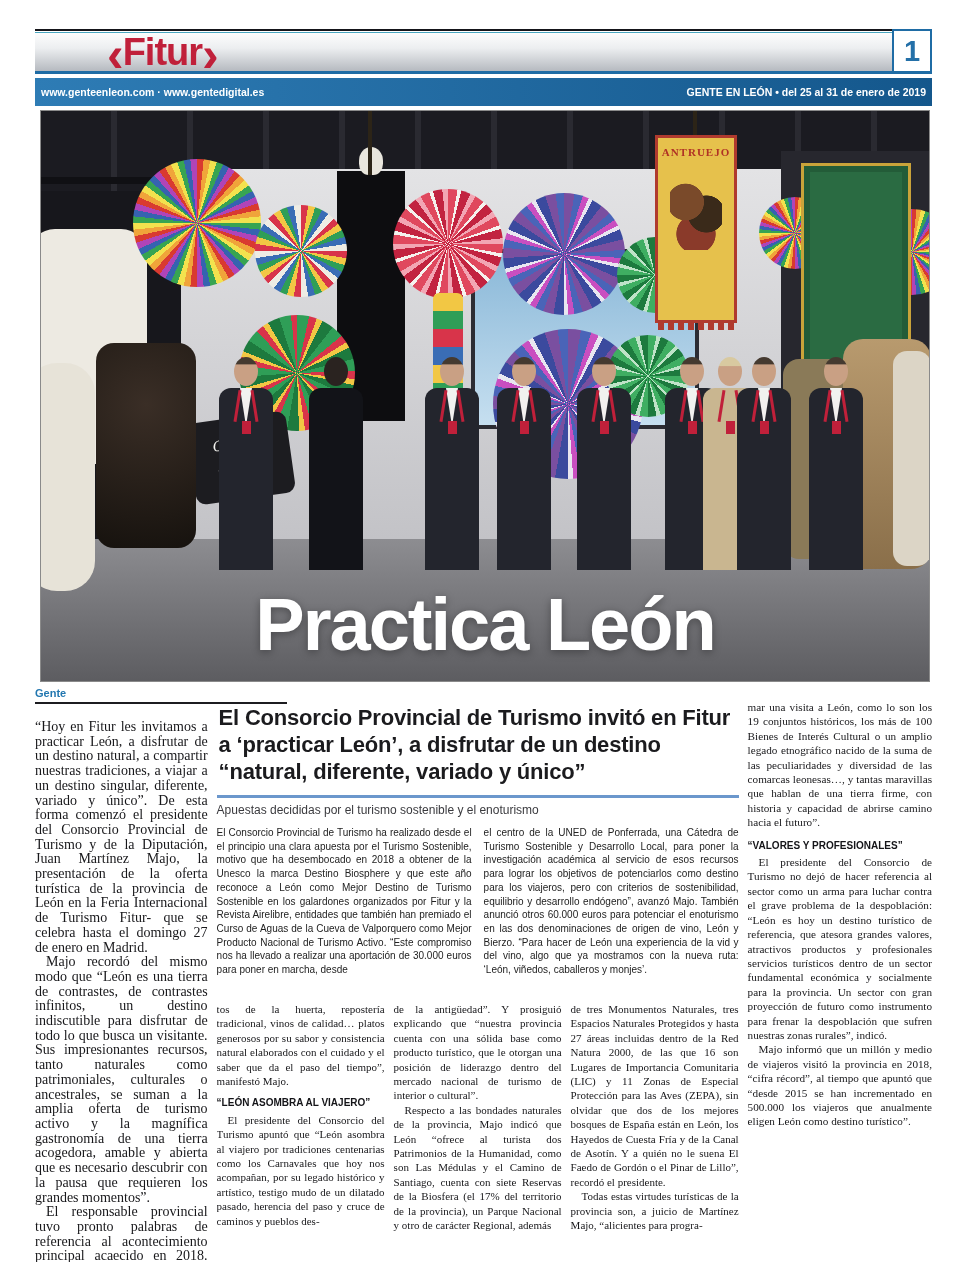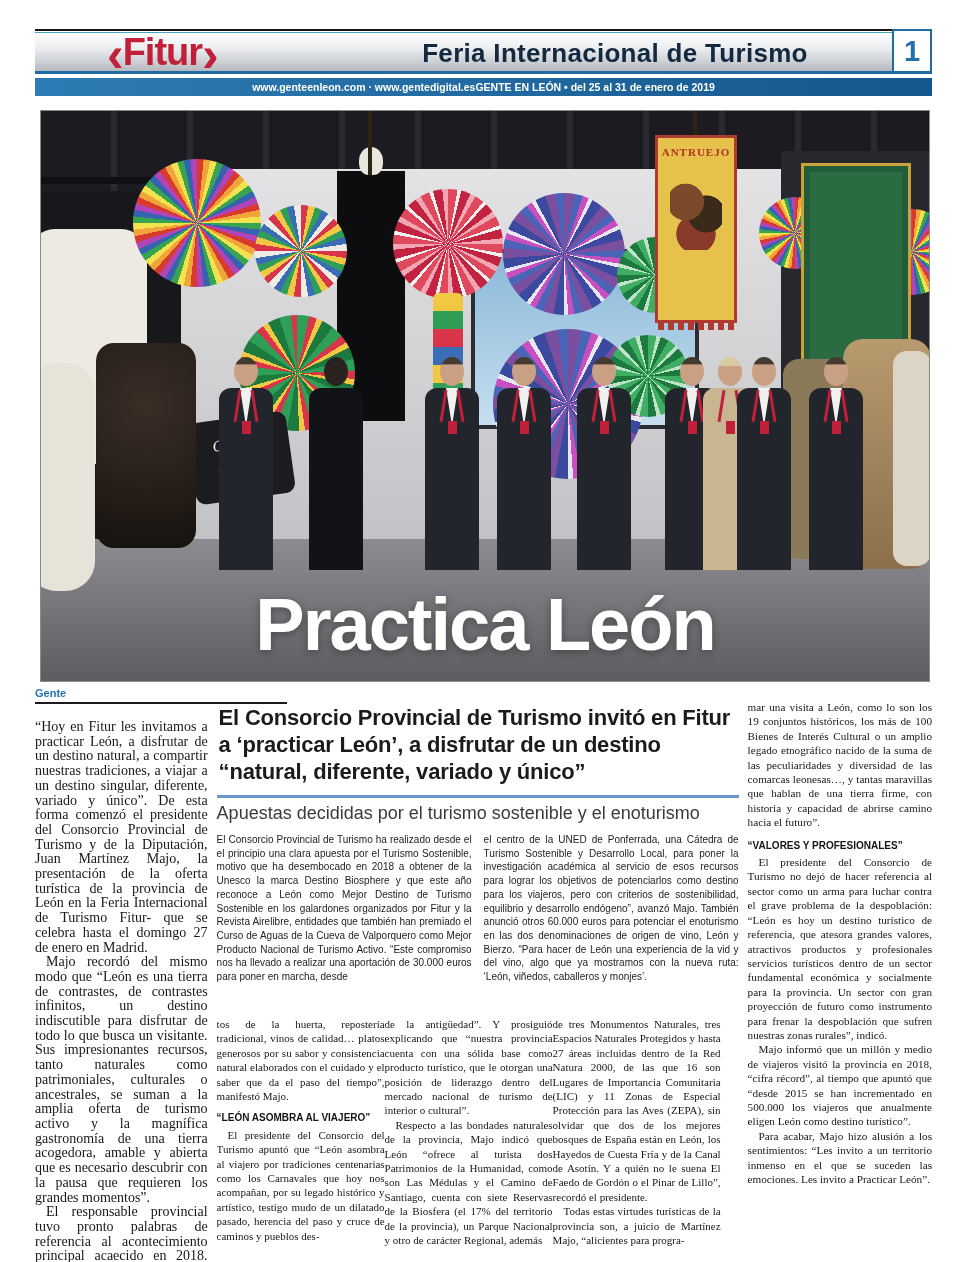--- a/index.html
+++ b/index.html
@@ -13,24 +13,24 @@
     background:linear-gradient(180deg,#fdfdfd 0%,#eceef0 40%,#b6bac0 100%);
     border-top:1px solid #4aa6c0; border-bottom:3px solid #1f6ca5; }
   .fitur-logo { position:absolute; left:72px; top:-8px; color:#c0203a; font-family:"Liberation Sans",sans-serif;
     font-weight:bold; font-size:38px; letter-spacing:-1px; white-space:nowrap; }
   .fitur-logo .bracket { font-size:50px; vertical-align:-6px; font-weight:bold; }
   .masthead-title { position:absolute; left:330px; width:500px; top:5px; text-align:center;
     font-family:"Liberation Sans",sans-serif; font-weight:bold; font-size:26px; color:#13293f; letter-spacing:.3px; }
   .page-box { position:absolute; right:0; top:-4px; width:40px; height:44px; background:#fff;
     border:2px solid #1f6ca5; color:#2470a8; font-family:"Liberation Sans",sans-serif;
     font-weight:bold; font-size:29px; text-align:center; line-height:40px; }
-  .info-bar { position:absolute; left:35px; right:40px; top:78px; height:18px;
+  .info-bar { position:absolute; left:35px; right:40px; top:78px; height:28px;
     background:linear-gradient(90deg,#2e7cb5,#14578c); color:#fff;
     font-family:"Liberation Sans",sans-serif; font-weight:bold; font-size:10.5px;
-    display:flex; justify-content:center; align-items:center; padding:8px 6px; }
+    display:flex; justify-content:space-between; align-items:center; padding:8px 6px; }
 
   
   .photo { position:absolute; left:40px; top:110px; width:890px; height:572px;
     background:#17171c; overflow:hidden; border:1px solid #8a8a8a; }
   .ceiling { position:absolute; left:0; top:0; width:100%; height:80px;
     background:repeating-linear-gradient(90deg,#1b1b21 0 70px,#2a2a31 70px 76px),#1b1b21; }
   .beam { position:absolute; left:0; top:66px; width:100%; height:7px; background:#101014; }
   .backdrop { position:absolute; left:140px; top:58px; width:630px; height:370px;
     background:linear-gradient(180deg,#e3e3e5,#c3c3c7); }
   .backdrop-right { position:absolute; left:740px; top:40px; width:150px; height:420px; background:#27272e; }
@@ -103,43 +103,42 @@
   .col-left { width:176px; padding-top:20px; font-size:14px; line-height:14.7px; text-align:justify; color:#17171a; }
   .col-left p + p { text-indent:11px; }
   .col-right { width:188px; font-size:11.2px; line-height:14.4px; text-align:justify; color:#17171a; }
   .col-right p + p, .col-right .mini-subhead + p { text-indent:11px; }
   .col-right .mini-subhead { margin-top:9px; }
   .center { width:522px; padding-top:4px; }
 
   .headline { font-family:"Liberation Sans",sans-serif; font-weight:bold; font-size:22px;
     line-height:27px; color:#1b1b1e; letter-spacing:-.2px; margin:0 2px 10px; }
   .rule-blue { height:3px; background:#6b97cc; margin:4px 0 5px; }
-  .subheadline { font-family:"Liberation Sans",sans-serif; font-weight:normal; font-size:18px;
+  .subheadline { font-family:"Liberation Sans",sans-serif; font-weight:normal; font-size:12px;
     color:#3a3a3e; margin:0 0 9px; }
   .intro { display:flex; gap:12px; font-family:"Liberation Sans",sans-serif; font-size:10px;
     line-height:13.7px; text-align:justify; color:#222; height:168px; overflow:hidden; }
   .intro p { width:255px; }
-  .body-cols { display:flex; margin-top:16px; font-size:11px; line-height:14.4px;
+  .body-cols { display:flex; gap:9px; margin-top:8px; font-size:11px; line-height:14.4px;
     text-align:justify; color:#17171a; height:240px; overflow:hidden; }
   .body-col { width:168px; }
   .body-col p + p { text-indent:11px; }
   .mini-subhead { font-family:"Liberation Sans",sans-serif; font-weight:bold; font-size:10px;
     color:#141418; margin:8px 0 2px; text-align:left; }
   .mini-subhead + p { text-indent:11px; }
 </style>
 </head>
 <body>
 
 <div class="page">
 
   <div class="top-rule"></div>
 
   <header class="masthead">
     <div class="fitur-logo"><span class="bracket">‹</span><span>Fitur</span><span class="bracket">›</span></div>
-    <div class="masthead-title">Feria Internacional de Turismo</div>
     <div class="page-box">1</div>
   </header>
 
   <div class="info-bar">
     <span>www.genteenleon.com · www.gentedigital.es</span>
     <span>GENTE EN LEÓN • del 25 al 31 de enero de 2019</span>
   </div>
 
   <figure class="photo">
     <div class="ceiling"></div>
@@ -301,17 +300,16 @@
           <p>Todas estas virtudes turísticas de la provincia son, a juicio de Martínez Majo, “alicientes para progra-</p>
         </div>
       </div>
     </section>
 
     <aside class="col-right">
       <p>mar una visita a León, como lo son los 19 conjuntos históricos, los más de 100 Bienes de Interés Cultural o un amplio legado etnográfico nacido de la suma de las peculiaridades y diversidad de las comarcas leonesas…, y tantas maravillas que hablan de una tierra firme, con historia y capacidad de abrirse camino hacia el futuro”.</p>
       <h3 class="mini-subhead">“VALORES Y PROFESIONALES”</h3>
       <p>El presidente del Consorcio de Turismo no dejó de hacer referencia al sector como un arma para luchar contra el grave problema de la despoblación: “León es hoy un destino turístico de referencia, que atesora grandes valores, atractivos productos y profesionales servicios turísticos dentro de un sector fundamental económica y socialmente para la provincia. Un sector con gran proyección de futuro como instrumento para frenar la despoblación que sufren nuestras zonas rurales”, indicó.</p>
       <p>Majo informó que un millón y medio de viajeros visitó la provincia en 2018, “cifra récord”, al tiempo que apuntó que “desde 2015 se han incrementado en 500.000 los viajeros que anualmente eligen León como destino turístico”.</p>
-      <p>Para acabar, Majo hizo alusión a los sentimientos: “Les invito a un territorio inmenso en el que se suceden las emociones. Les invito a Practicar León”.</p>
     </aside>
 
   </main>
 </div>
 
 </body></html>

